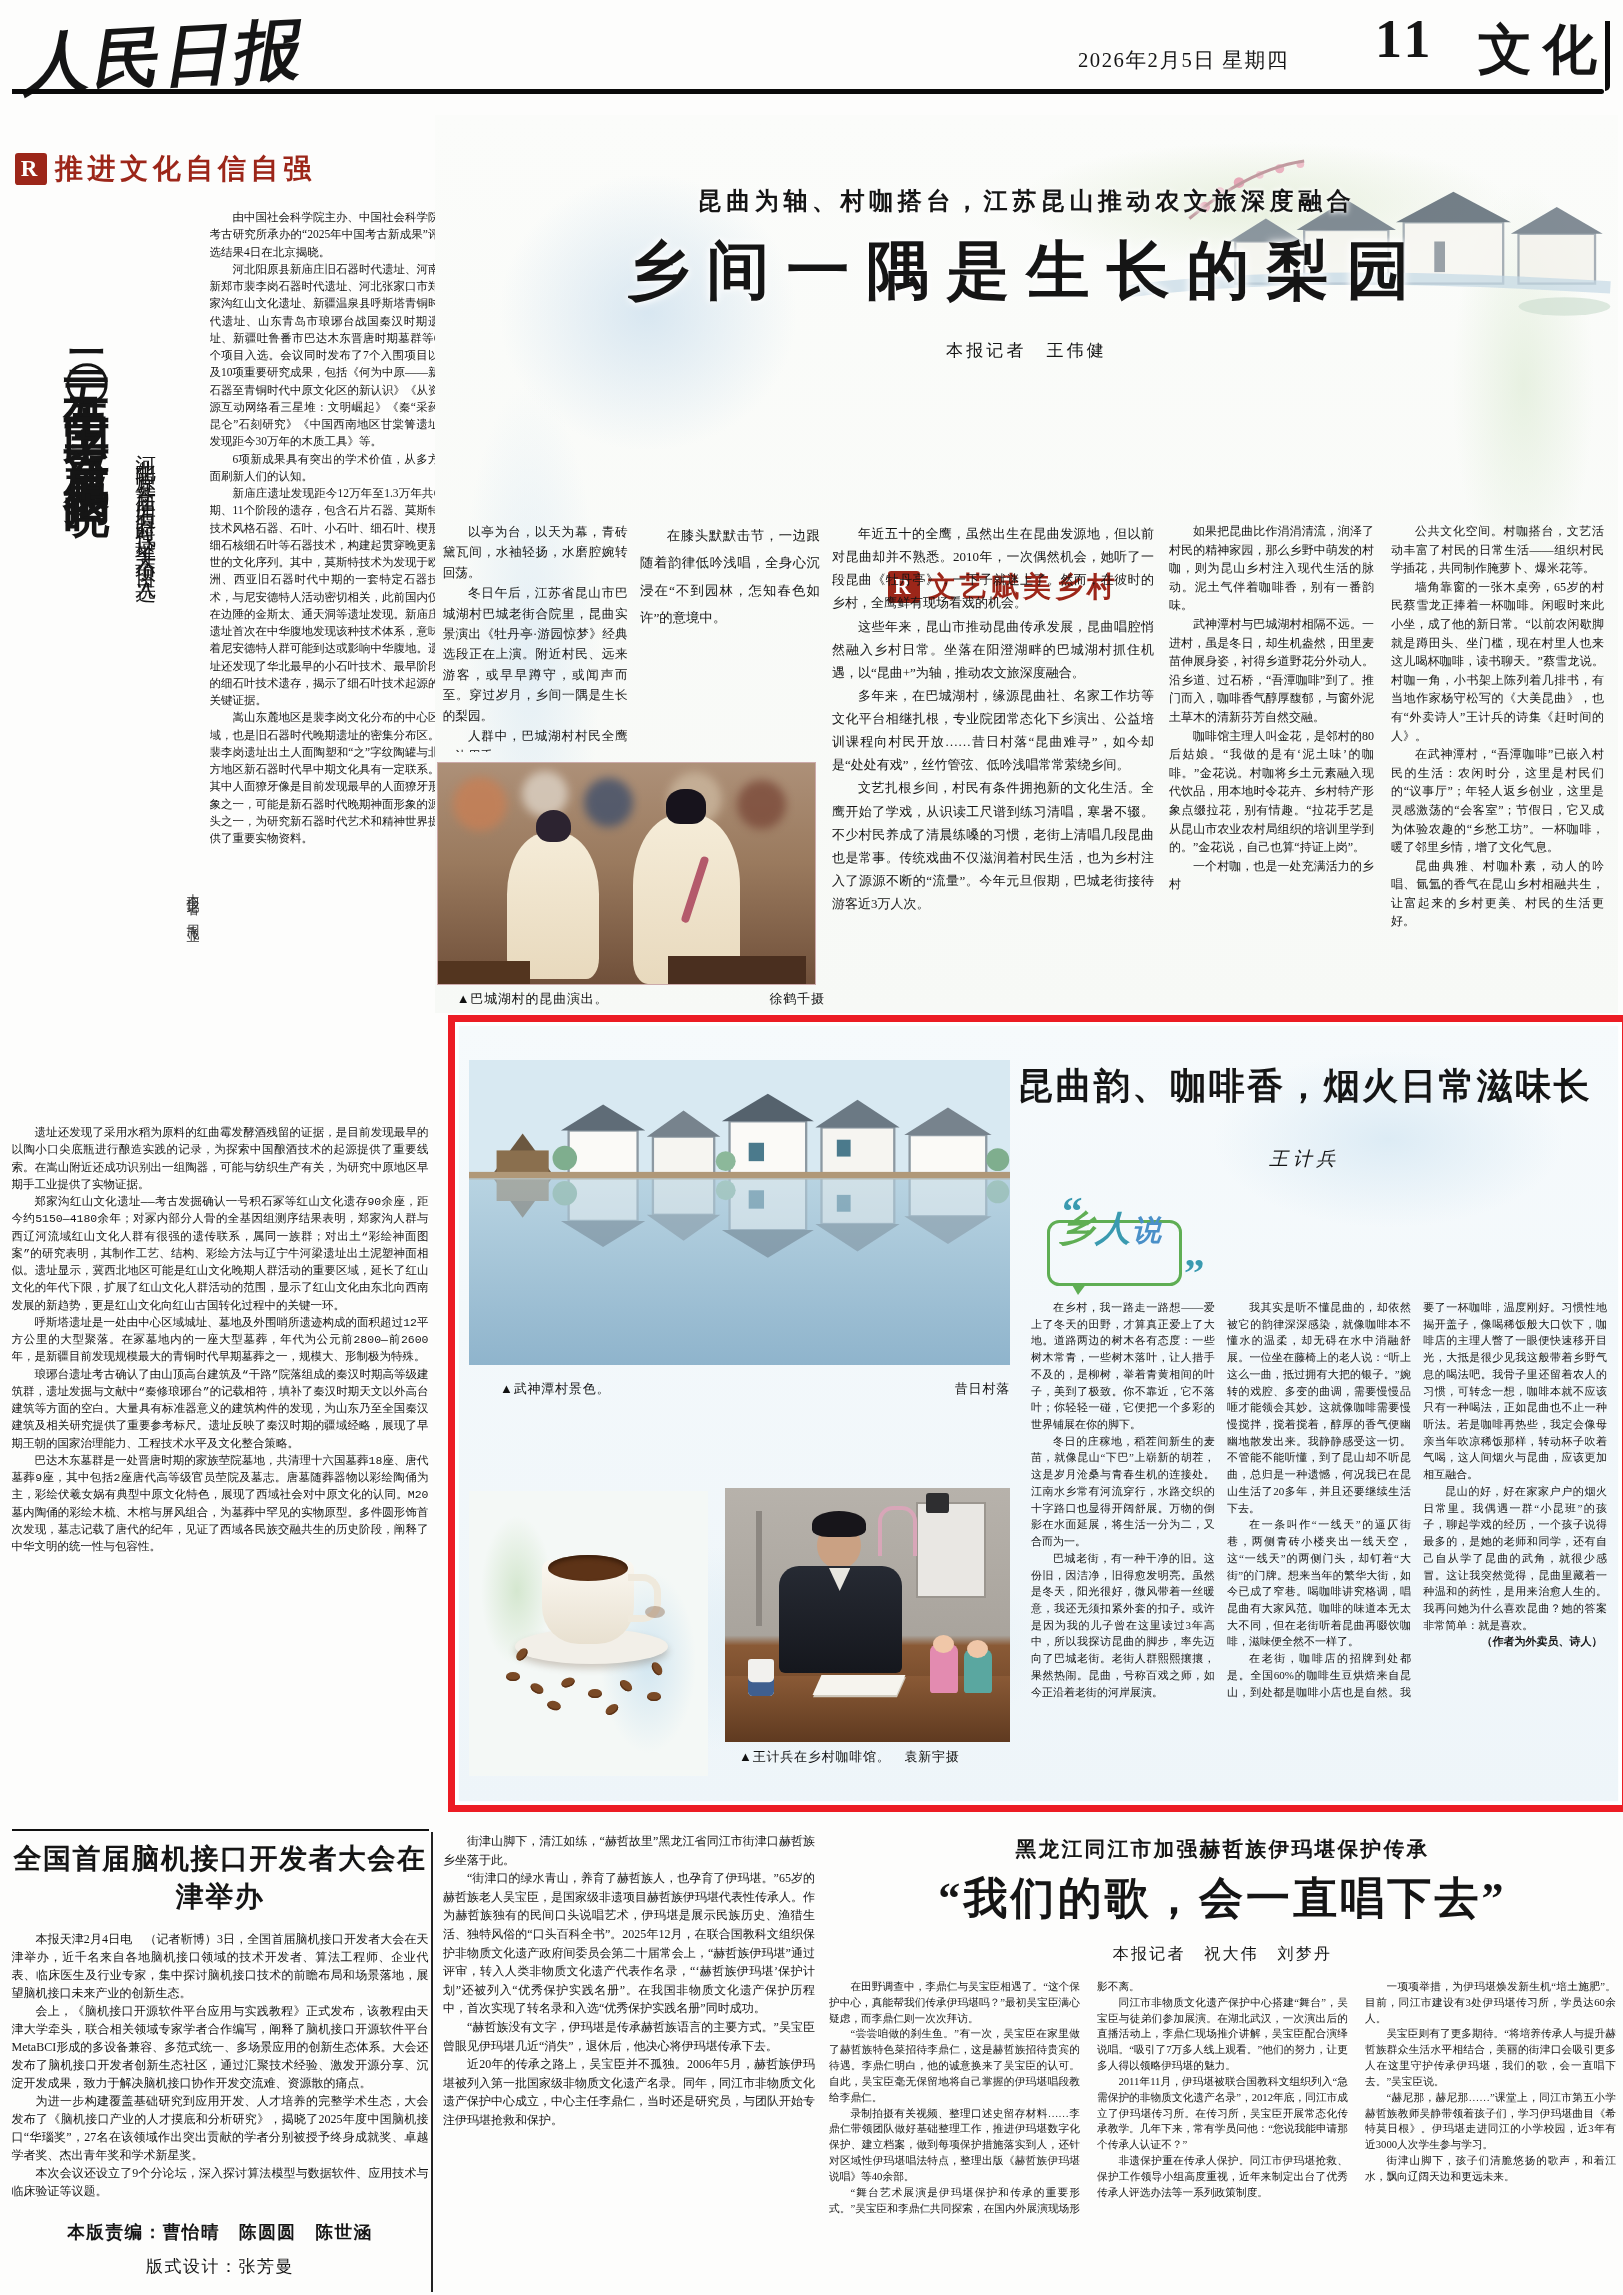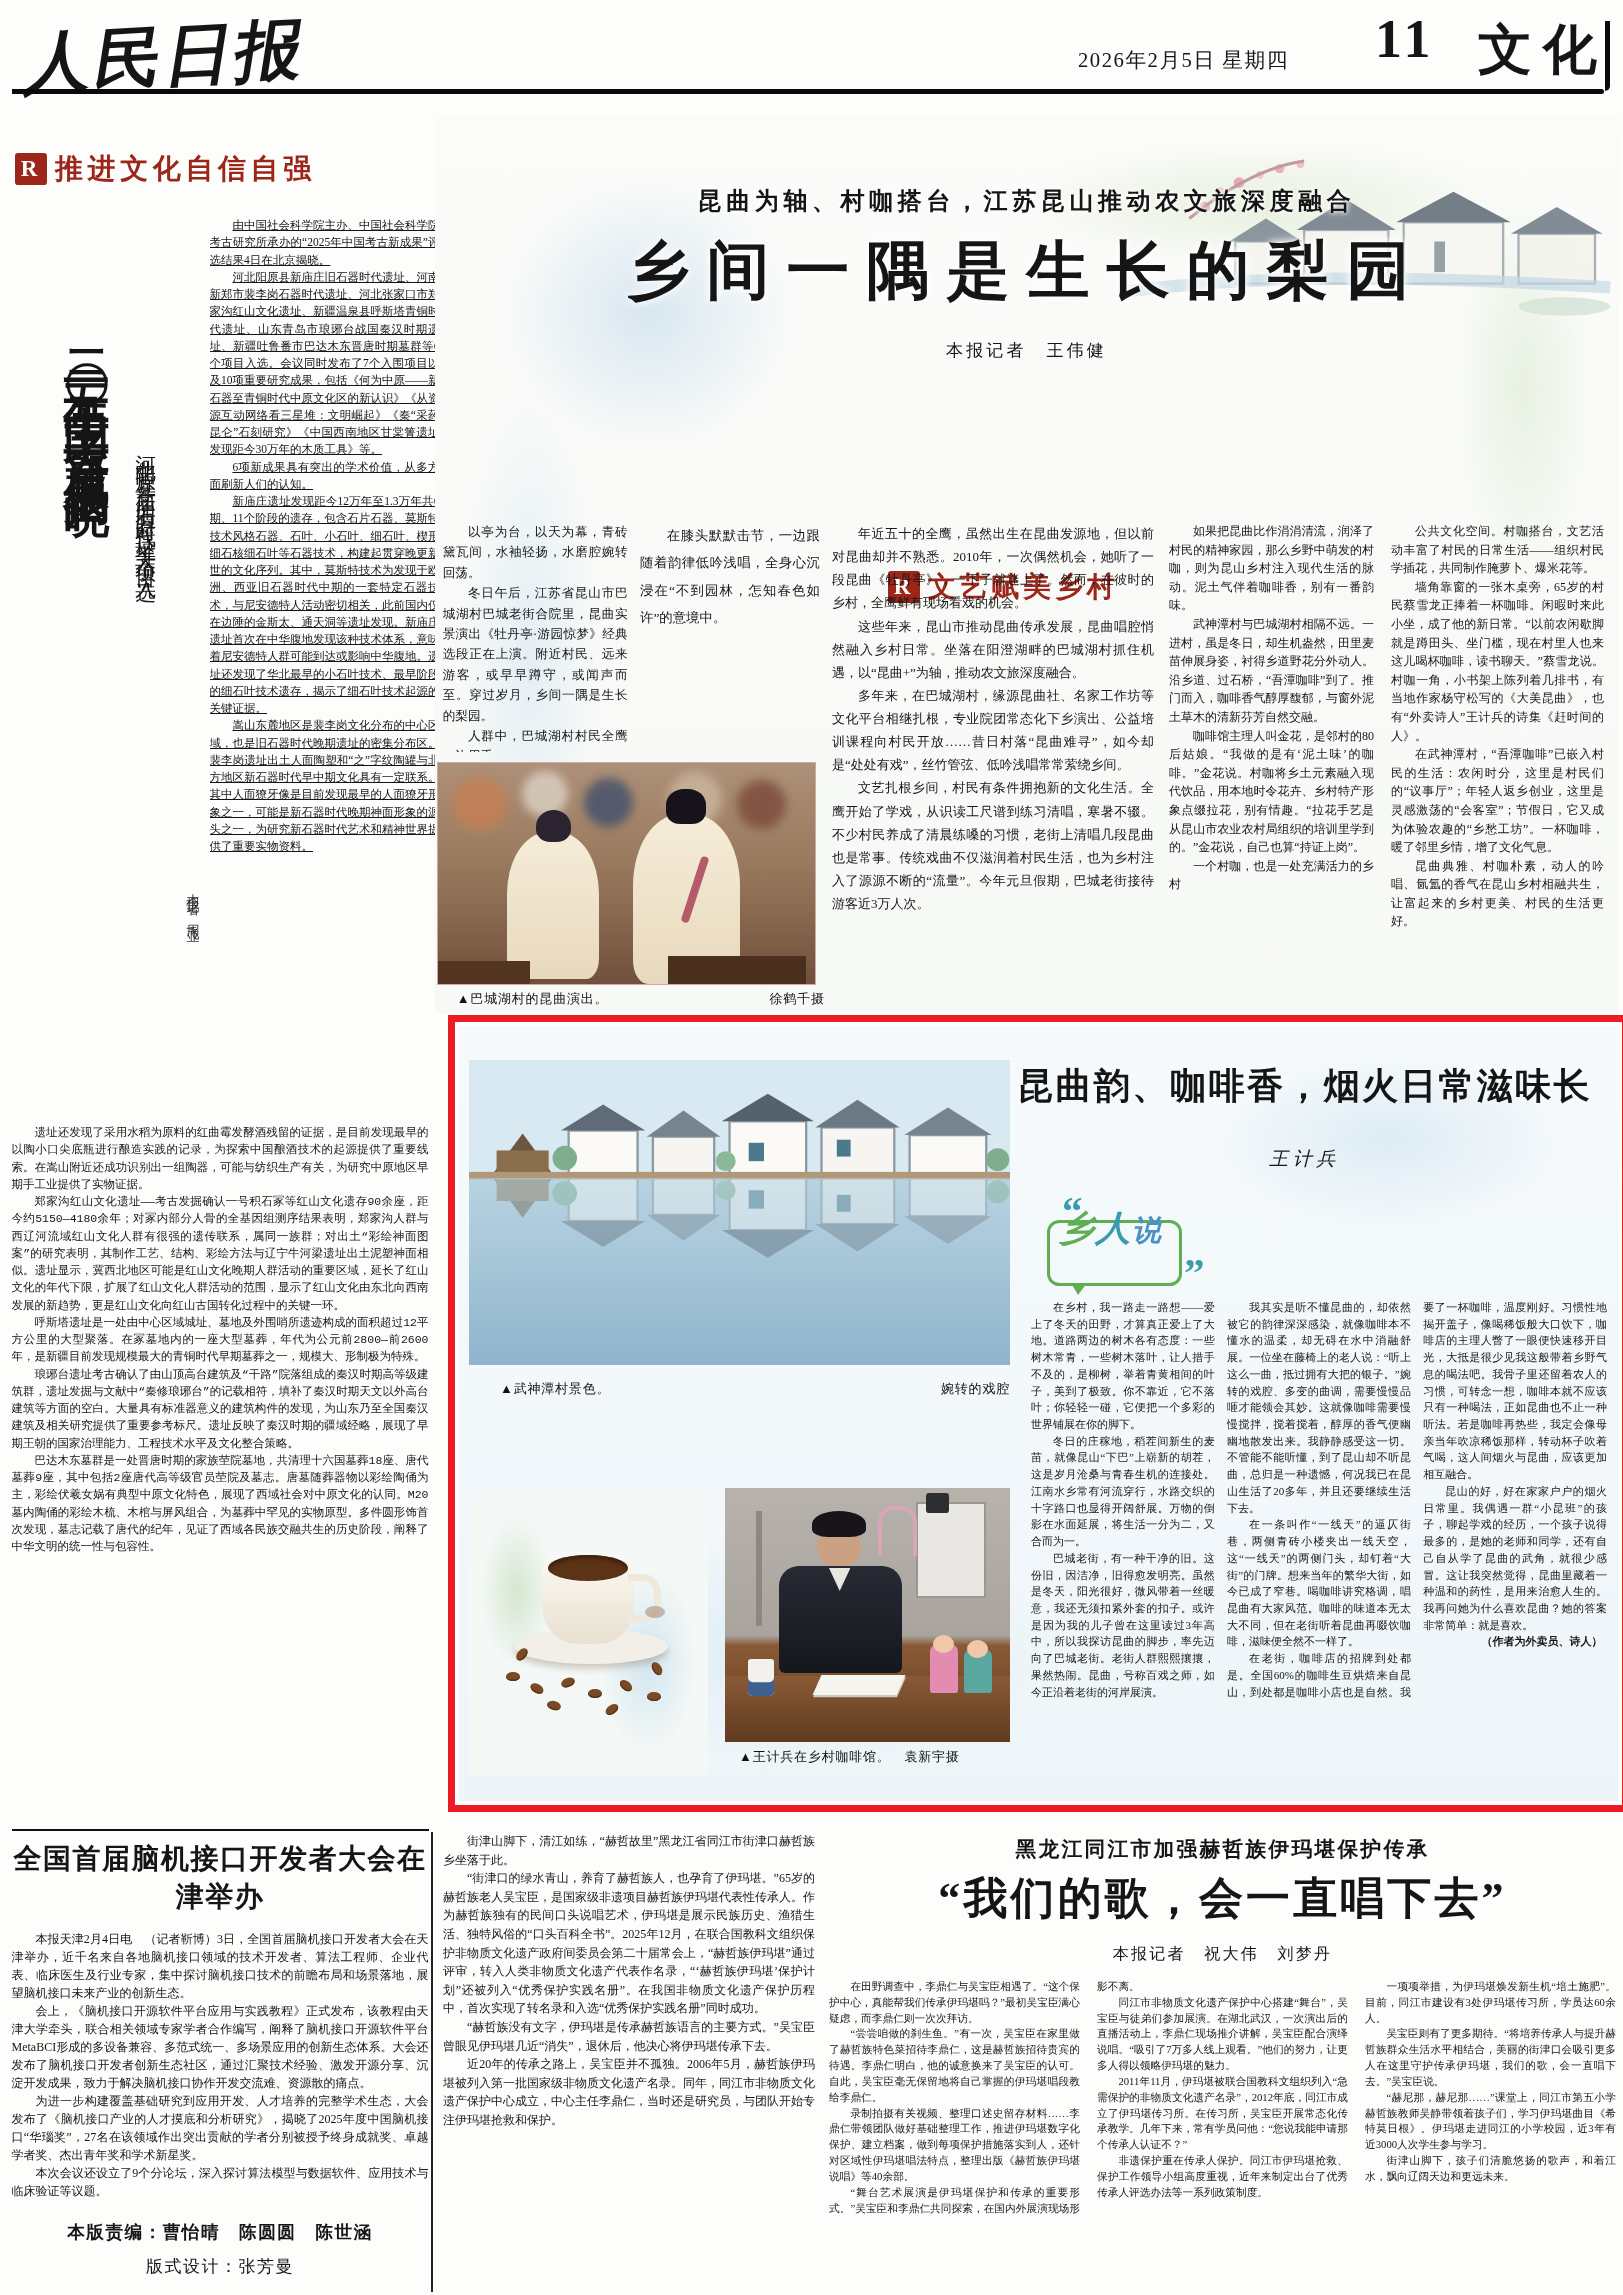--- a/index.html
+++ b/index.html
@@ -25,21 +25,21 @@
   #label-left .emblem{width:32px;height:32px;font-size:23px;}
   #label-art{left:453px;top:453px;font-size:28px;letter-spacing:3.8px;}
   #label-art .emblem{width:32px;height:32px;font-size:23px;}
 
   
   #arch-top{left:11.5px;top:201px;width:417px;height:919px;}
   .vtext{writing-mode:vertical-rl;text-orientation:upright;}
   #arch-head{left:6.1px;top:115px;width:92px;height:804px;font-size:46px;font-weight:900;line-height:1.0;letter-spacing:10.7px;}
   #arch-sub{left:113px;top:237px;width:35px;height:674px;font-size:20.7px;letter-spacing:6.1px;}
   #arch-byline{left:159px;top:682px;width:31px;height:245px;font-size:13px;letter-spacing:3.1px;color:#333;}
-  #arch-body1{left:198px;top:16px;width:230px;height:919px;overflow:hidden;text-decoration:underline;}
+  #arch-body1{left:198px;top:8px;width:230px;height:919px;overflow:hidden;}
   #arch-body2{left:11.5px;top:1124px;width:417px;height:701px;overflow:hidden;font-family:Liberation Mono, monospace;}
   .bodytxt p{font-size:11.5px;line-height:1.5;text-align:justify;text-indent:2em;}
   #arch-body1 p{font-size:11.5px;}
 
   
   #main-art{left:435px;top:115px;width:1183px;height:898px;
     background:
       radial-gradient(closest-side at 18% 22%, rgba(205,224,238,.75), rgba(205,224,238,0) 70%),
       radial-gradient(closest-side at 8% 60%, rgba(214,231,243,.6), rgba(214,231,243,0) 75%),
       radial-gradient(closest-side at 70% 10%, rgba(226,236,214,.8), rgba(226,236,214,0) 70%),
@@ -274,21 +274,21 @@
         <circle cx="125" cy="128" r="16" fill="#7fae8e"></circle>
         <circle cx="335" cy="132" r="13" fill="#8cb89a"></circle>
         <circle cx="690" cy="130" r="15" fill="#7fae8e"></circle>
         <rect x="0" y="146" width="706" height="8" fill="#b09878"></rect>
       </g>
       <use href="#houses" transform="translate(0,302) scale(1,-1)" opacity="0.4"></use>
     </svg>
   </div>
   <div class="abs caption" id="village-cap">
     <span>▲武神潭村景色。</span>
-    <span>婉转的戏腔</span>
+    <span>昔日村落</span>
   </div>
 
   <div class="abs" id="fx-logo">
     <span class="lq">“</span>
     <div class="bubble"></div>
     <div class="logochars">
       <span class="lg1">乡</span><span class="lg2">人</span><span class="lg3">说</span>
     </div>
     <span class="rq">”</span>
   </div>

